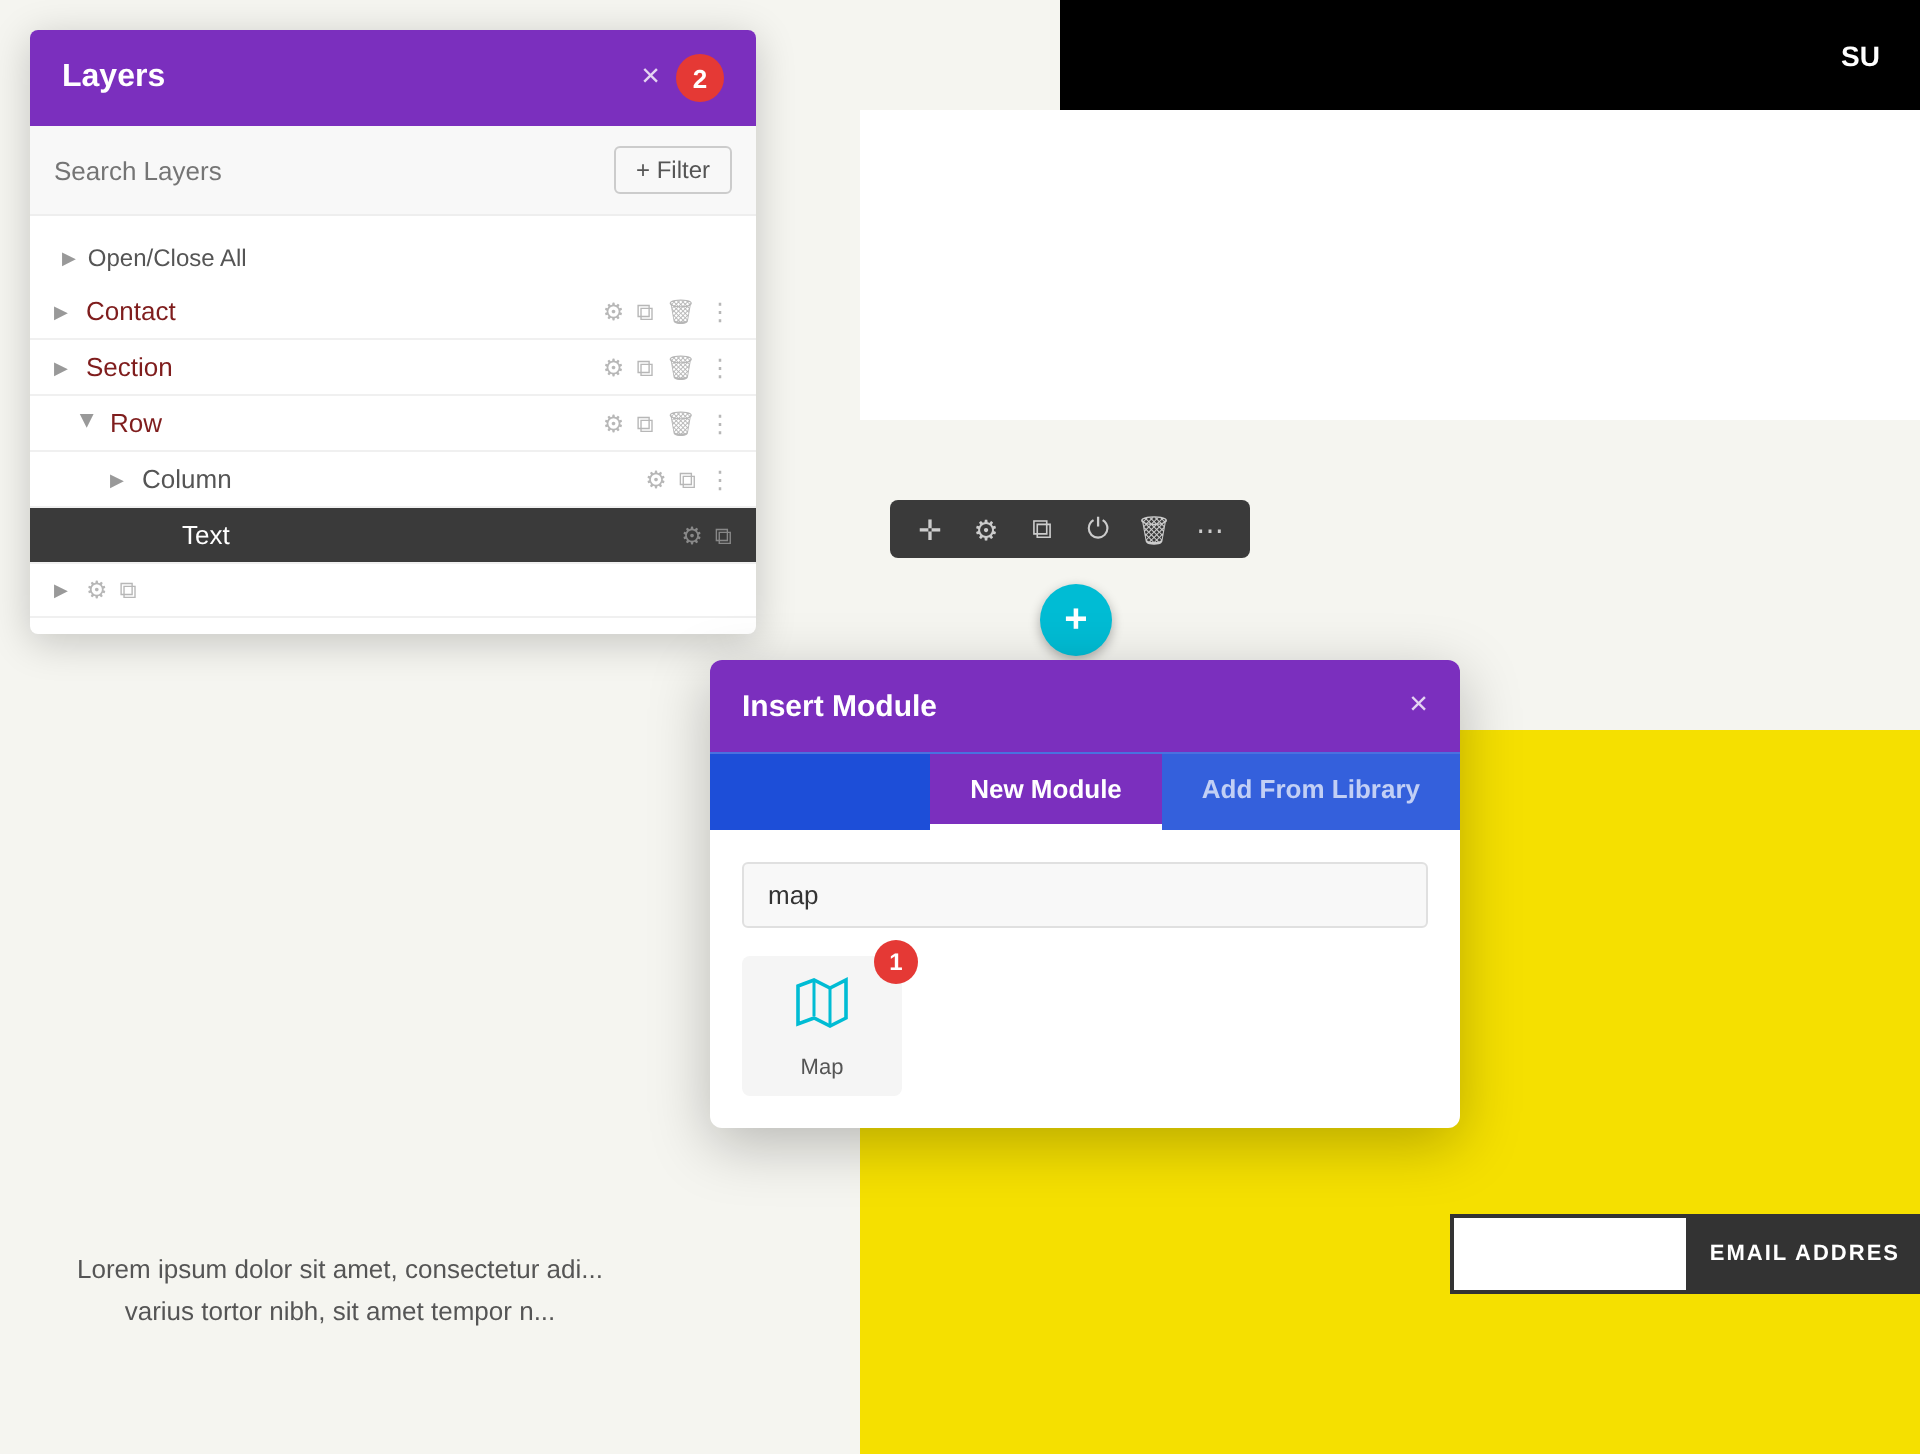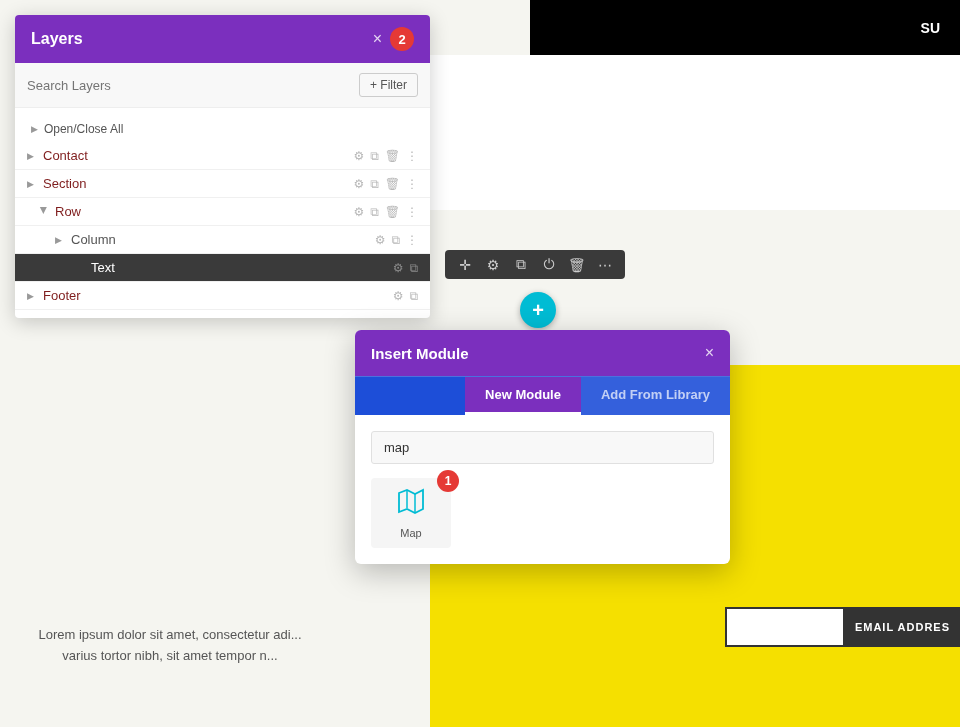--- a/index.html
+++ b/index.html
@@ -144,21 +144,21 @@
       cursor: pointer;
       z-index: 11;
       box-shadow: 0 2px 6px rgba(0,0,0,0.3);
     }
 
     
     .layers-panel {
       position: absolute;
       top: 15px;
       left: 15px;
-      width: 415px;
+      width: 363px;
       background: #fff;
       border-radius: 4px;
       box-shadow: 0 4px 20px rgba(0,0,0,0.2);
       z-index: 20;
     }
 
     .layers-header {
       background: #7b2fbe;
       color: #fff;
       padding: 12px 16px;
@@ -532,21 +532,20 @@
       <span class="layer-arrow" style="color:#aaa;"></span>
       <span class="layer-name dark">Text</span>
       <div class="layer-icons light">
         <span class="layer-icon-btn" style="color:#aaa;">⚙</span>
         <span class="layer-icon-btn" style="color:#aaa;">⧉</span>
       </div>
     </div>
 
     <div class="layer-item">
       <span class="layer-arrow">▶</span>
-      <span class="layer-name">Footer</span>
       <div class="layer-icons">
         <span class="layer-icon-btn">⚙</span>
         <span class="layer-icon-btn">⧉</span>
       </div>
     </div>
   </div>
 </div>
 
 <div class="insert-module-dialog">
   <div class="dialog-header">

